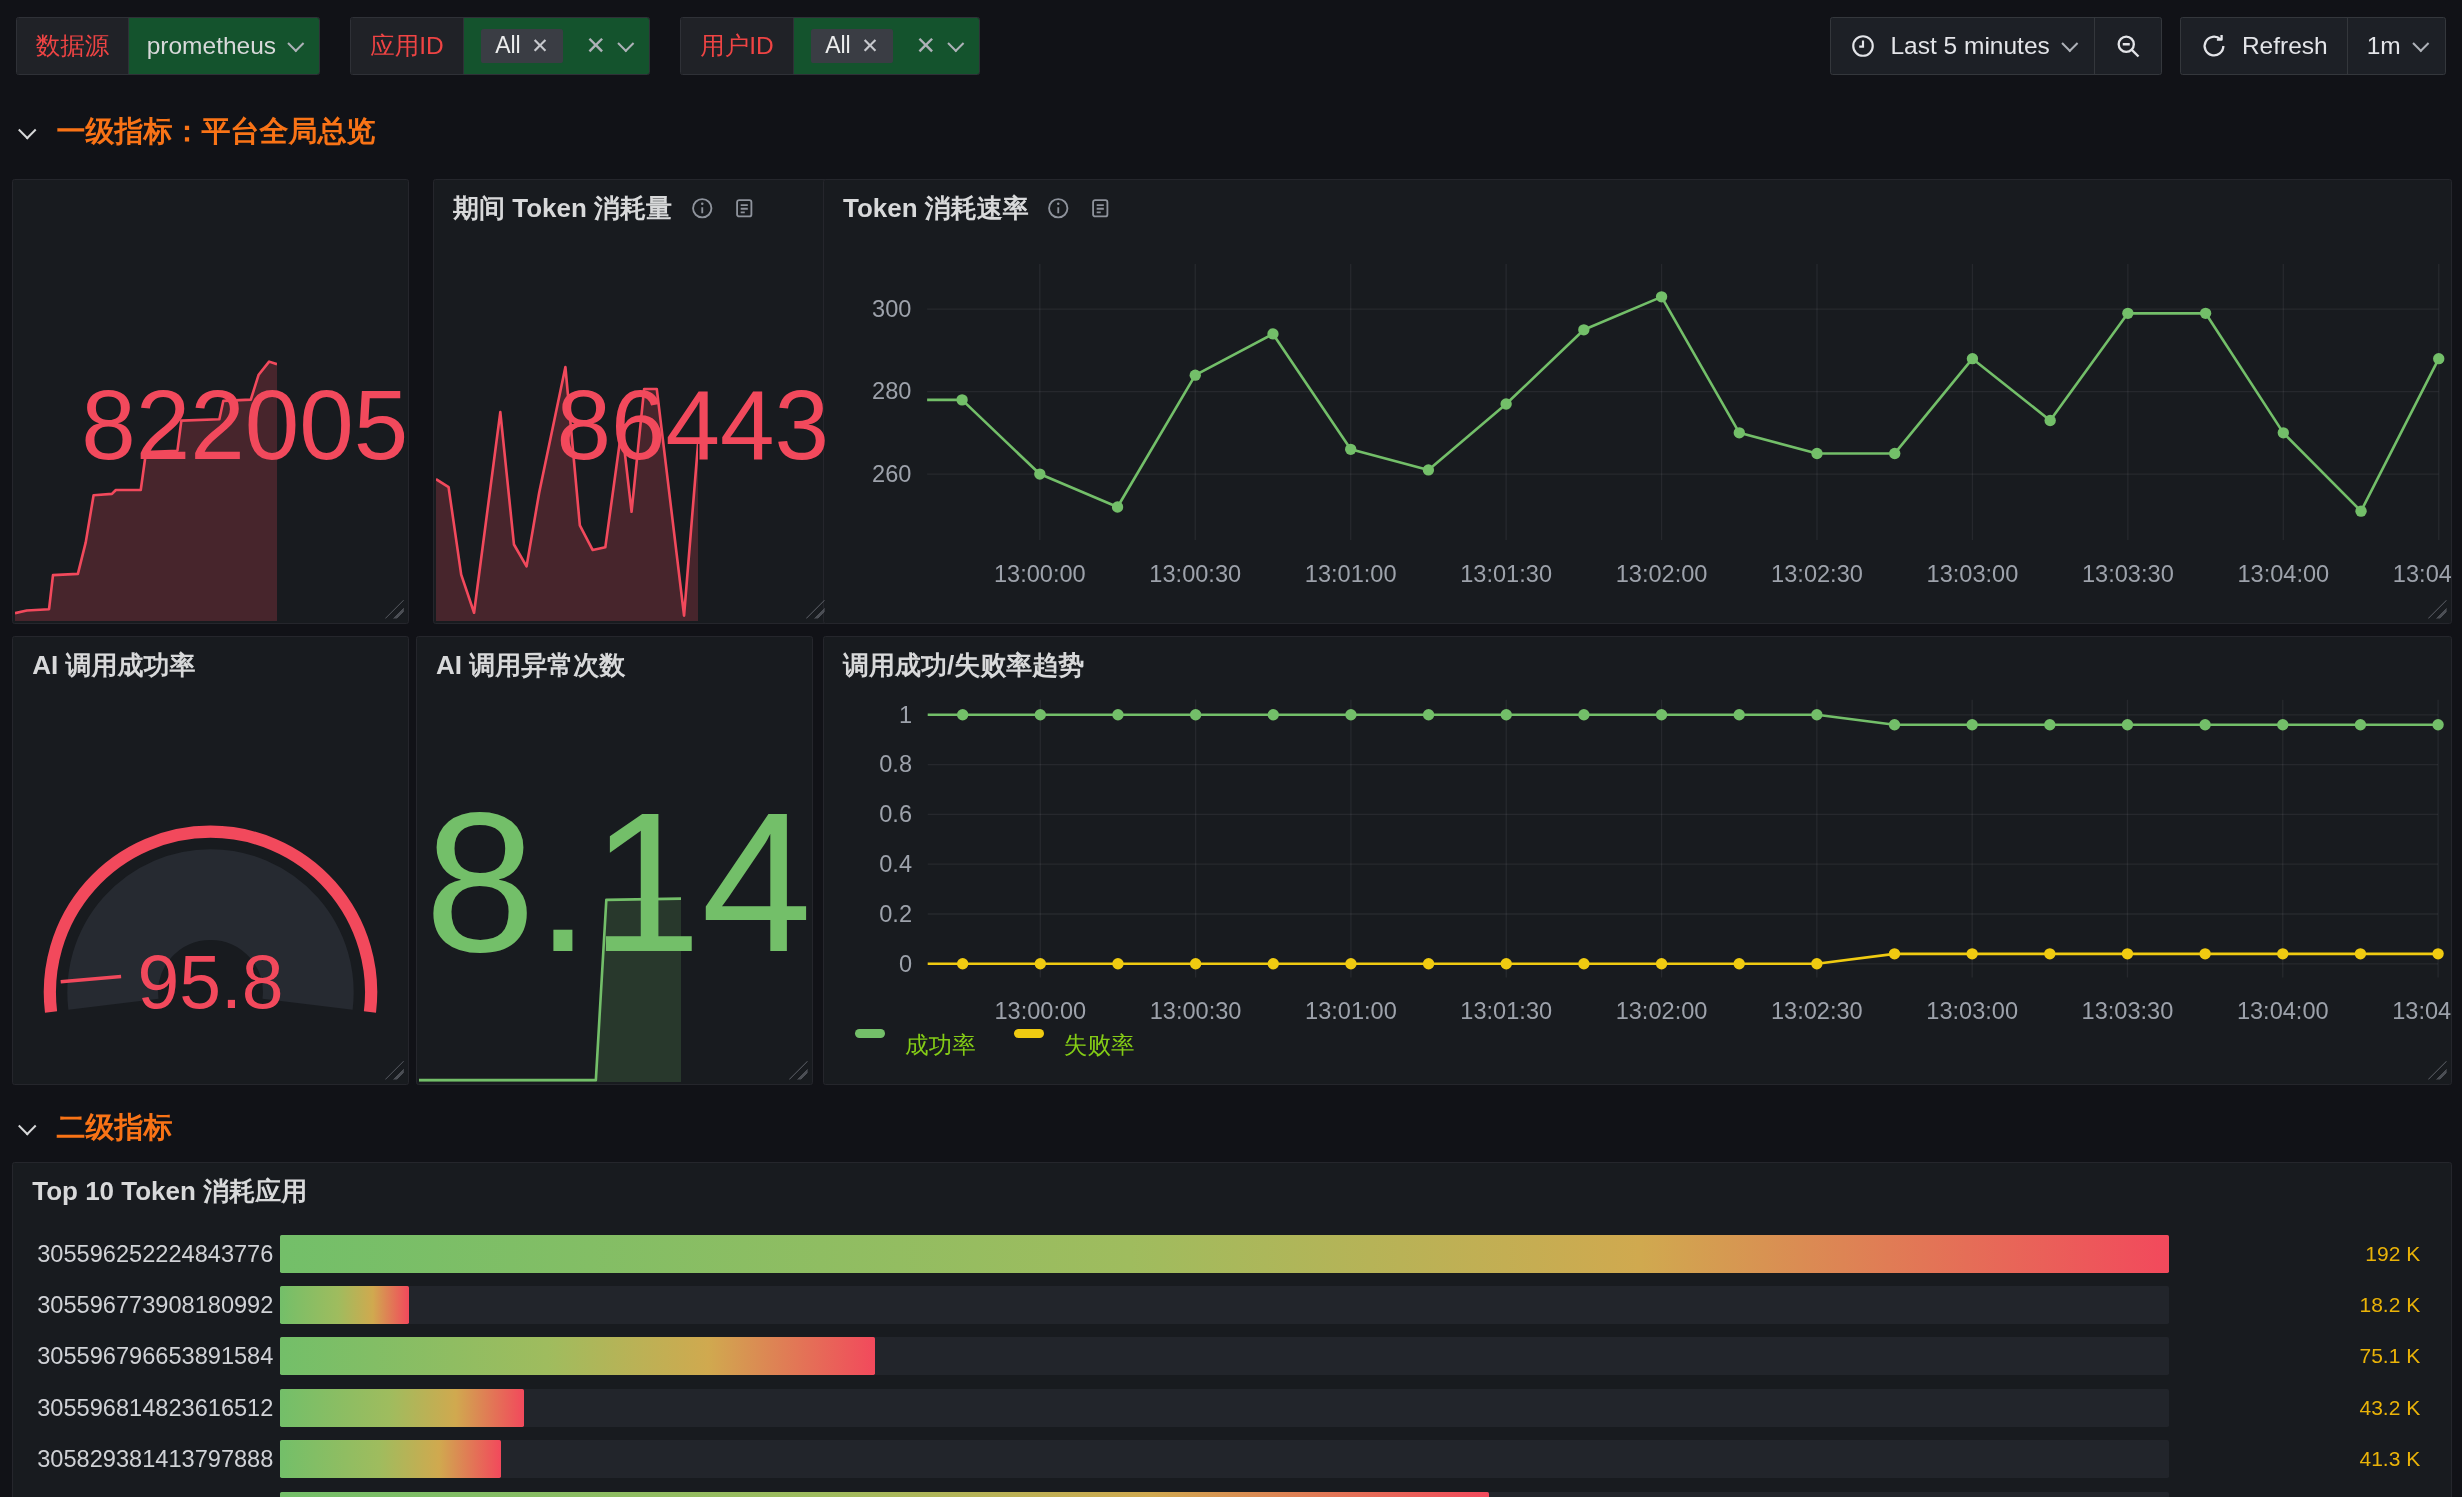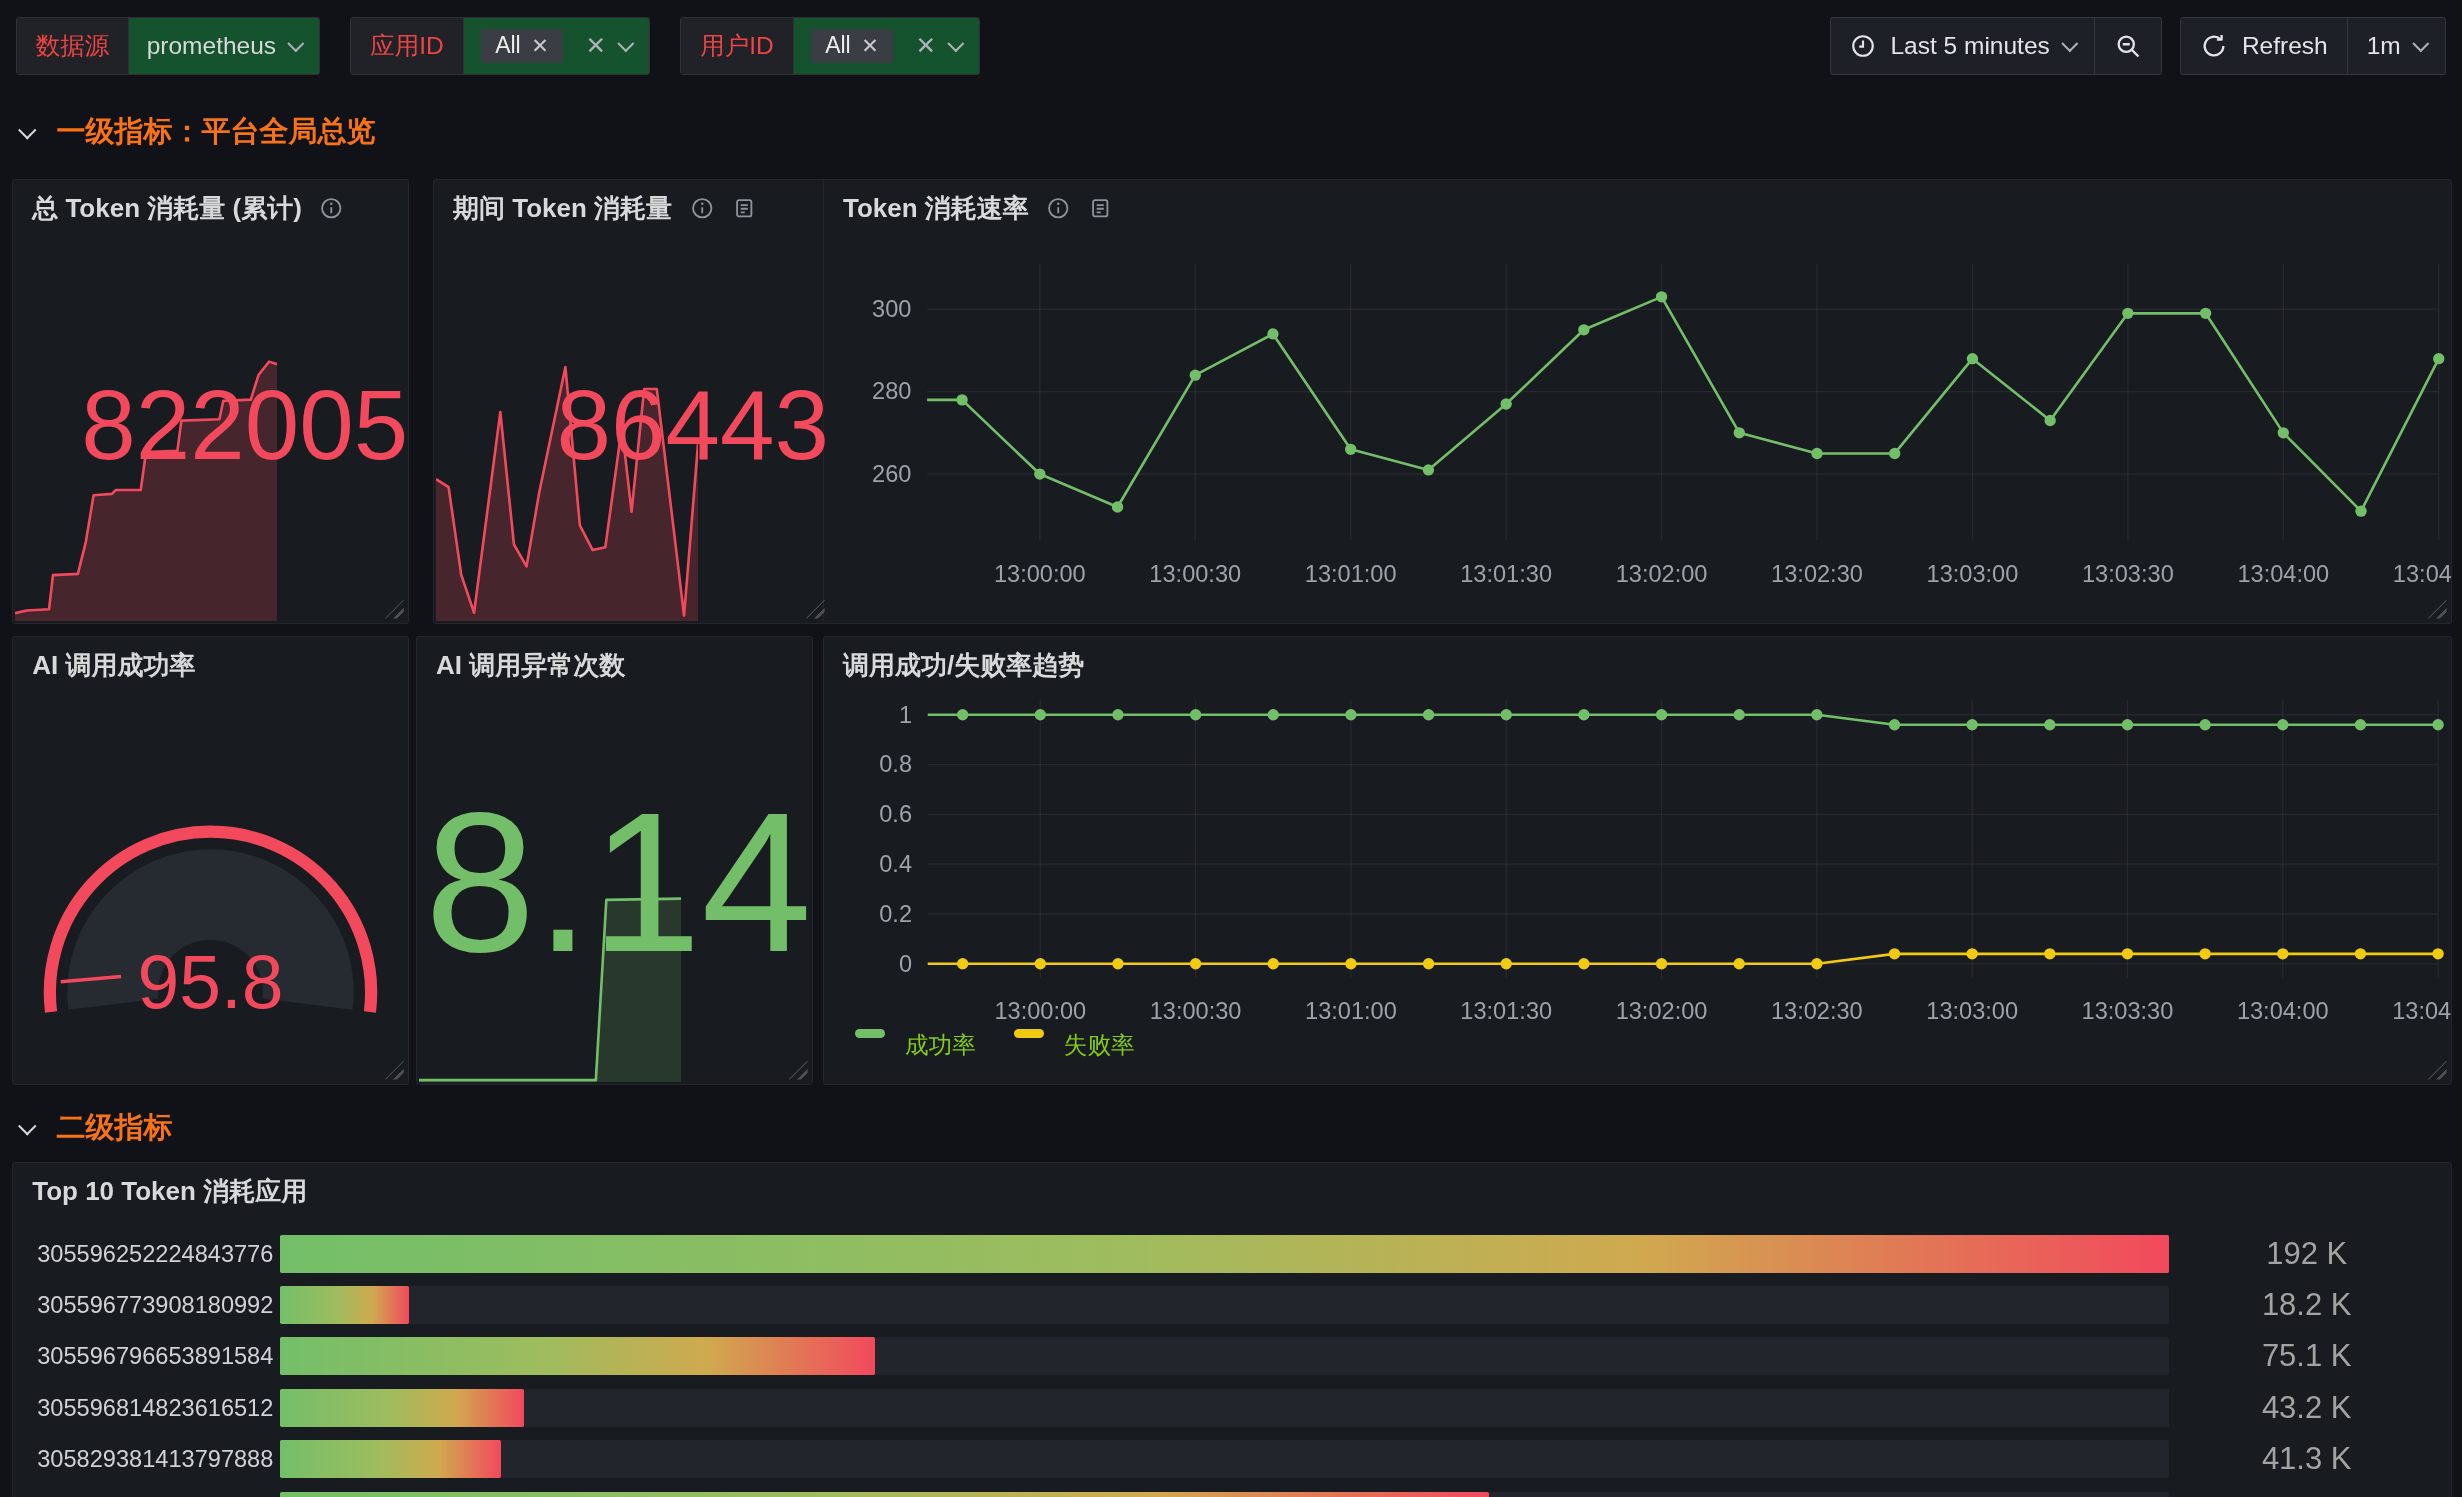--- a/index.html
+++ b/index.html
@@ -31,21 +31,21 @@
     clip-path:polygon(100% 0,100% 100%,0 100%);opacity:.8;}
   .chart-mount{position:absolute;inset:0;}
   .legend{position:absolute;left:31px;bottom:23px;display:flex;gap:38px;align-items:center;z-index:5;}
   .leg-item{display:flex;align-items:flex-start;gap:20px;font-size:23.6px;color:#84cc16;cursor:pointer;}
   .leg-pill{width:30px;height:8.7px;border-radius:4.4px;}
   .bar-row{position:absolute;left:0;right:0;height:38px;}
   .bar-label{position:absolute;left:5.2px;width:255px;text-align:right;font-size:23.6px;color:#d0d2d6;top:50%;transform:translateY(-50%);}
   .bar-track{position:absolute;left:267px;width:1889px;top:0;bottom:0;background:#22252b;border-radius:1.7px;}
   .bar-fill{position:absolute;left:0;top:0;bottom:0;border-radius:1.7px;
     background:linear-gradient(90deg,#73bf69 0%,#9fbc5e 45%,#d0a94f 72%,#f2495c 100%);}
-  .bar-val{position:absolute;right:31px;width:227px;text-align:center;font-size:31px;color:#a3a3a3;top:50%;transform:translateY(-50%);font-weight:500;}
+  .bar-val{position:absolute;right:31px;width:227px;text-align:right;font-size:21px;color:#eab308;top:50%;transform:translateY(-50%);font-weight:500;}
   svg text{font-family:"Liberation Sans","DejaVu Sans",sans-serif;}
 </style>
 </head>
 <body>
 
 <div class="topbar">
   <div class="grp">
     <span class="lab">数据源</span>
     <span class="val">
       <span>prometheus</span>
@@ -115,30 +115,20 @@
 <div class="sec-hdr" style="top:112px;">
   <i class="chv"></i>
   <span>一级指标：平台全局总览</span>
 </div>
 <div class="sec-hdr" style="top:1108px;">
   <i class="chv"></i>
   <span>二级指标</span>
 </div>
 
 <div class="panel" style="left:12.2px;top:179px;width:395px;height:443px;">
-  <div class="p-hdr">
-    <span class="p-title">总 Token 消耗量 (累计)</span>
-    <span class="picon">
-      <svg width="24.5" height="24.5" viewBox="0 0 24 24" fill="none" stroke="#8e939c" stroke-width="1.8">
-          <circle cx="12" cy="12" r="9"></circle>
-          <path d="M12 11v6"></path>
-          <circle cx="12" cy="7.5" r="1.2" fill="#8e939c" stroke="none"></circle>
-        </svg>
-    </span>
-  </div>
   <svg class="spark" id="spark-total" height="262" viewBox="0 0 300 300">
       <polygon points="0.0,291.0 13.5,288.0 39.0,286.5 43.5,247.5 72.0,246.0 81.0,210.0 90.0,156.0 111.0,154.5 115.5,150.0 144.0,150.0 150.0,106.5 186.0,105.0 190.5,70.5 234.0,69.0 238.5,48.0 270.0,46.5 279.0,18.0 291.0,3.0 300.0,6.0 300,300 0,300" fill="rgba(242,73,92,0.22)" stroke="none"></polygon>
       <polyline points="0.0,291.0 13.5,288.0 39.0,286.5 43.5,247.5 72.0,246.0 81.0,210.0 90.0,156.0 111.0,154.5 115.5,150.0 144.0,150.0 150.0,106.5 186.0,105.0 190.5,70.5 234.0,69.0 238.5,48.0 270.0,46.5 279.0,18.0 291.0,3.0 300.0,6.0" fill="none" stroke="#f2495c" stroke-width="3" stroke-linejoin="round"></polyline>
     </svg>
   <div class="statv red" style="top:189px;font-size:98px;">822005</div>
   <div class="rsz"></div>
 </div>
 
 <div class="panel" style="left:400px;top:179px;width:395px;height:443px;margin-left:33px;">
   <div class="p-hdr">

